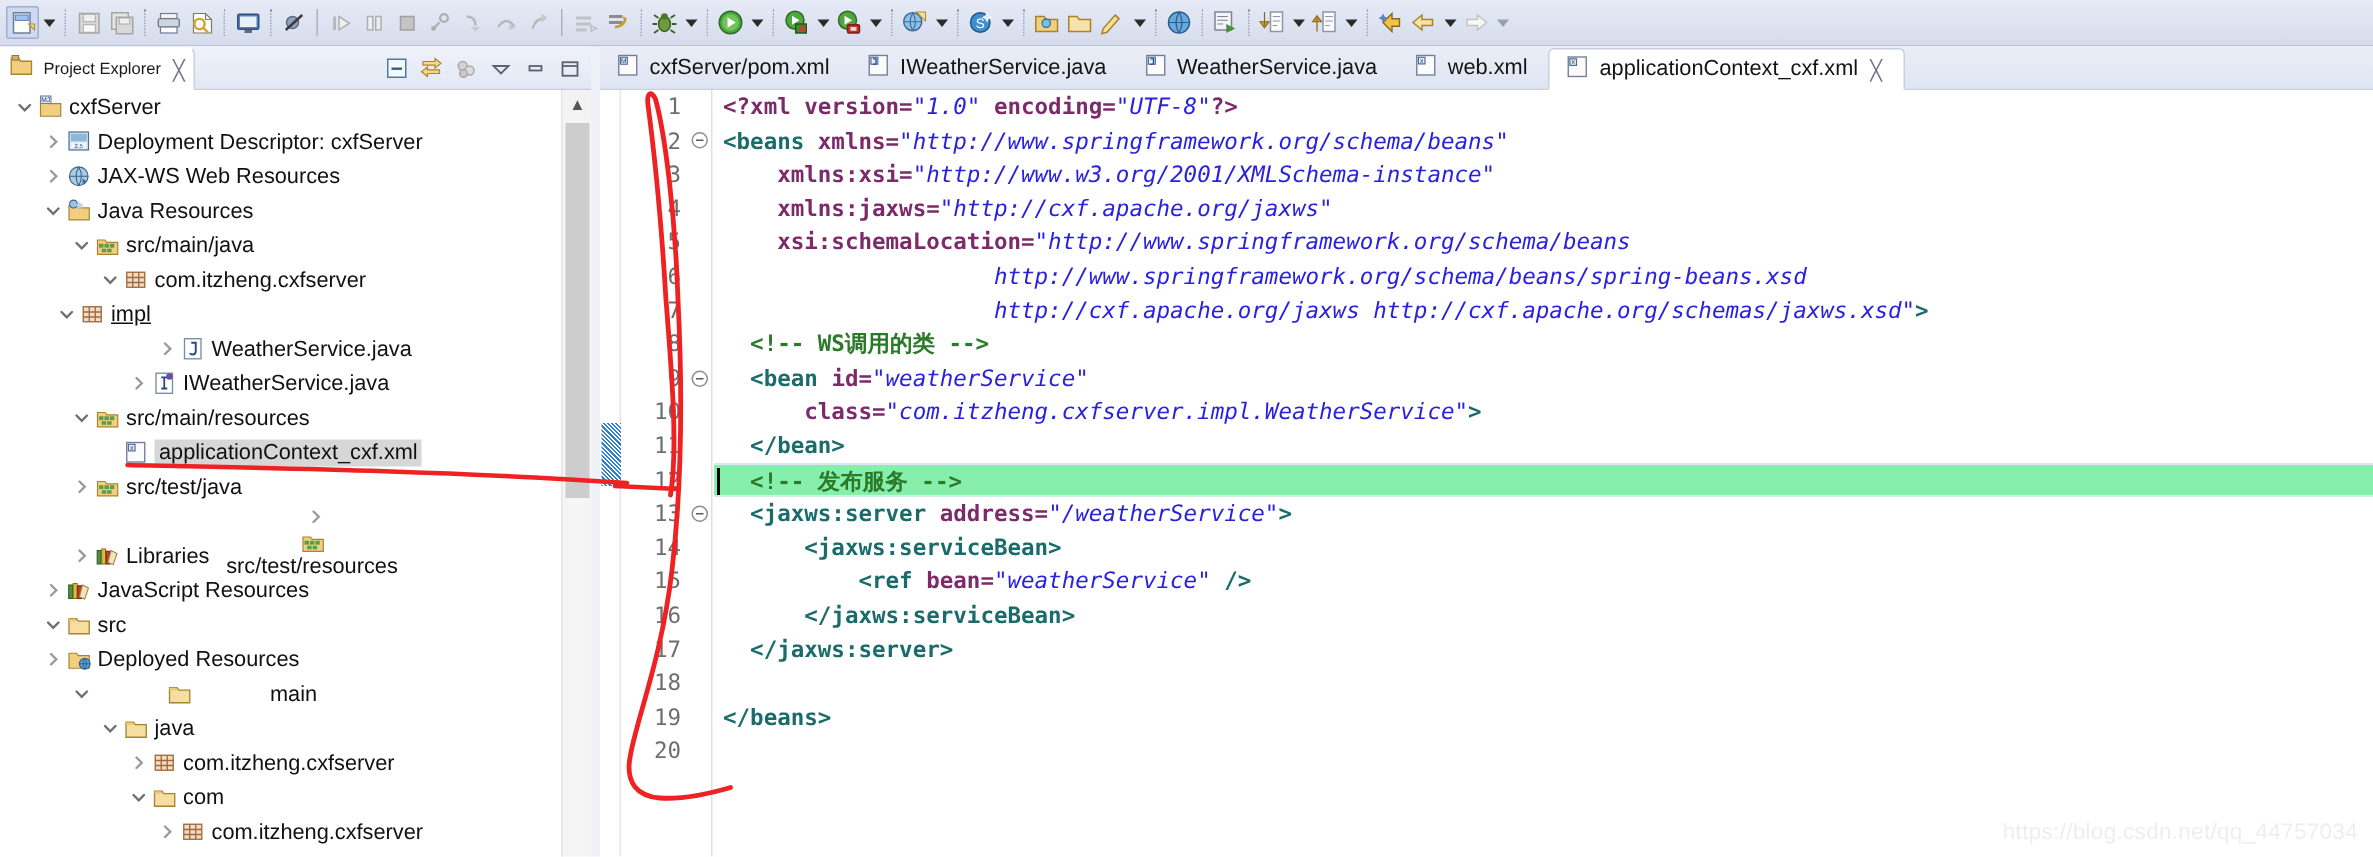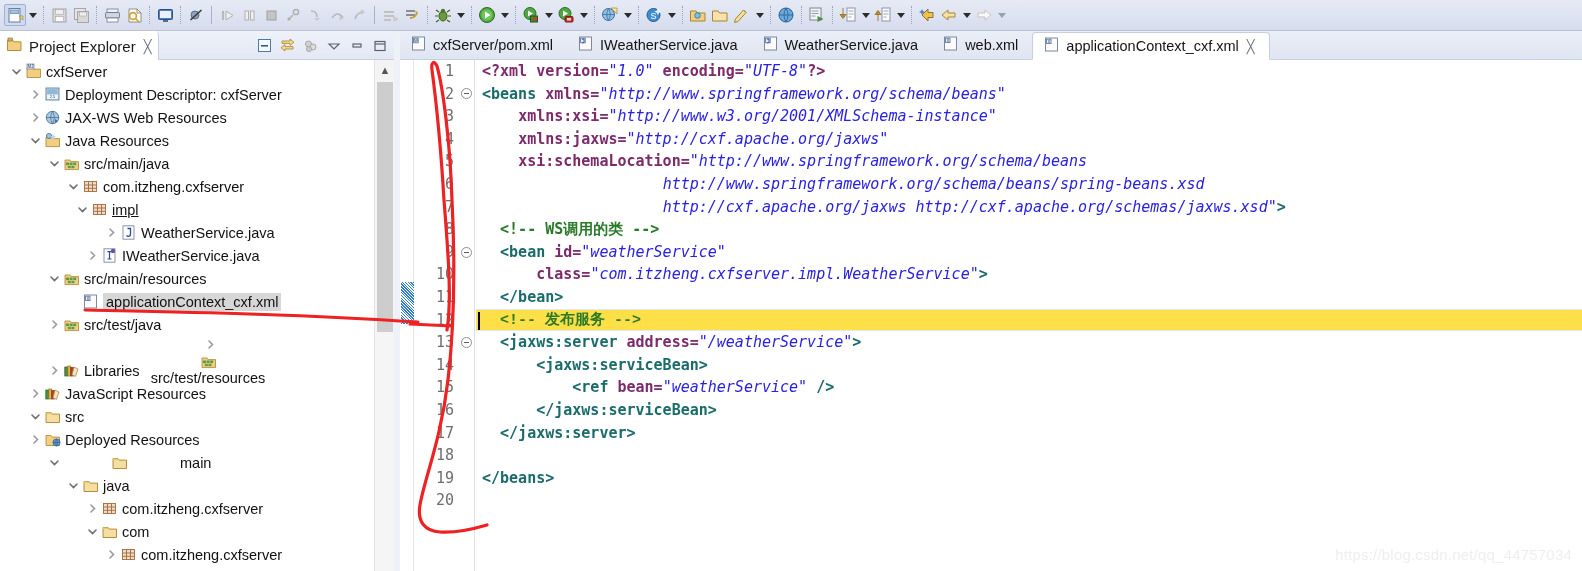--- a/index.html
+++ b/index.html
@@ -64,21 +64,21 @@
     position: absolute; left: 0; top: 0;
     height: 29px;
     display: flex; align-items: center;
     padding: 0 6px 0 6px;
     background: #ffffff;
     border-top-right-radius: 5px;
     border-right: 1px solid #c7cedd;
     border-top: 1px solid #ffffff;
   }
   #explorer-tab .ttl {
-    font-size: 15px; color: #1a1a1a; margin-left: 6px;
+    font-size: 11px; color: #1a1a1a; margin-left: 6px;
     font-family: "Liberation Sans", sans-serif;
   }
   .x-close {
     margin-left: 8px; font-size: 13px; color: #6f7585;
     font-family: "Liberation Sans", sans-serif;
   }
   #explorer-tools {
     position: absolute; right: 4px; top: 0; height: 29px;
     display: flex; align-items: center; gap: 2px;
   }
@@ -211,26 +211,25 @@
     position: absolute; left: 76px; top: 0;
     width: 1106px; height: 511px;
     font-family: "DejaVu Sans Mono", monospace;
     font-size: 15px;
     line-height: 22.6px;
     white-space: pre;
     color: #000000;
   }
   .cl { height: 22.6px; padding-left: 6px; }
   .cl.current {
-    background: #fde047;
+    background: #86efac;
     border-top: 1px solid #dfe8f7;
     border-bottom: 1px solid #dfe8f7;
     height: 22.6px;
     position: relative;
-    font-family: Liberation Mono, monospace;
   }
   .caret {
     position: absolute; left: 2px; top: 2px;
     width: 2px; height: 18px; background: #000;
   }
   .tag  { color: #1a6b6b; font-weight: bold; }
   .attr { color: #7d2a6b; font-weight: bold; }
   .val  { color: #2a21e0; font-style: italic; }
   .cmt  { color: #2a7a2a; font-weight: bold; }
   .pi   { color: #7d2a6b; font-weight: bold; }
@@ -677,21 +676,21 @@
           </svg>
         </span>
         <span class="ti">
           <svg width="17" height="17" viewBox="0 0 17 17">
             <rect x="2.5" y="3.5" width="12" height="10" fill="#f2dcc8" stroke="#a06a3c" stroke-width=".9"></rect>
             <path d="M2.5 7h12M2.5 10.3h12M6.5 3.5v10M10.5 3.5v10" stroke="#a06a3c" stroke-width=".9"></path>
           </svg>
         </span>
         <span class="tl">com.itzheng.cxfserver</span>
       </div>
-      <div class="trow" style="padding-left: 74px; text-decoration: underline;">
+      <div class="trow" style="padding-left: 36px; text-decoration: underline;">
         <span class="tw">
           <svg width="11" height="11" viewBox="0 0 11 11">
             <path d="M2 4 l3.5 3.5 L9 4" fill="none" stroke="#6f6f6f" stroke-width="1.6" stroke-linecap="round"></path>
           </svg>
         </span>
         <span class="ti">
           <svg width="17" height="17" viewBox="0 0 17 17">
             <rect x="2.5" y="3.5" width="12" height="10" fill="#f2dcc8" stroke="#a06a3c" stroke-width=".9"></rect>
             <path d="M2.5 7h12M2.5 10.3h12M6.5 3.5v10M10.5 3.5v10" stroke="#a06a3c" stroke-width=".9"></path>
           </svg>

